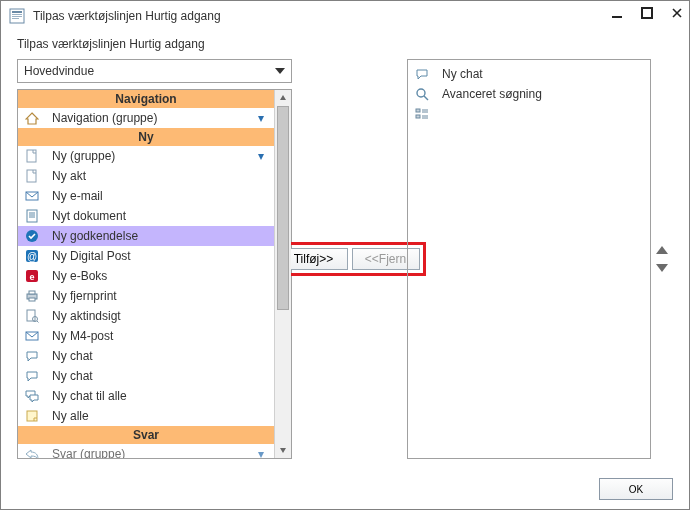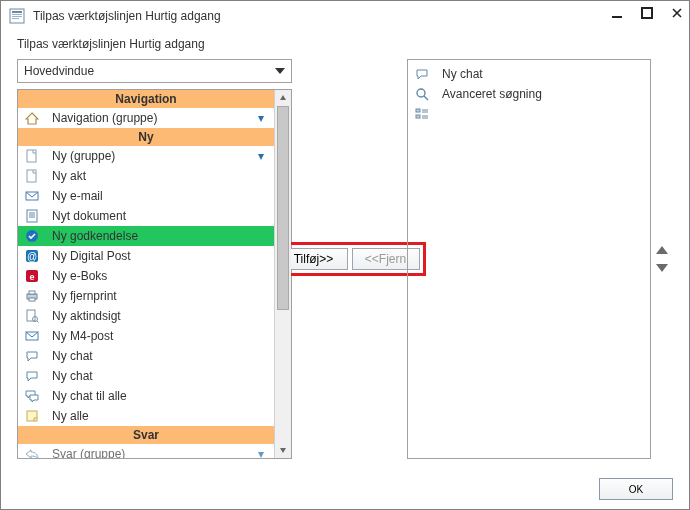--- a/index.html
+++ b/index.html
@@ -13,21 +13,21 @@
 .body{flex:1;display:flex;padding:0 16px 10px 16px;gap:10px;min-height:0}
 .leftcol{width:275px;display:flex;flex-direction:column;min-height:0}
 .combo{height:22px;border:1px solid #a0a0a0;background:#fff;display:flex;align-items:center;padding:0 6px;margin-bottom:6px;justify-content:space-between;cursor:pointer}
 .listwrap{flex:1;border:1px solid #a0a0a0;display:flex;min-height:0}
 .list{flex:1;overflow:hidden;position:relative}
 .grouphdr{font-weight:700;text-align:center;padding:2px 0;background:#fdba74}
 .item{display:flex;align-items:center;height:20px;padding:0 6px;gap:12px;cursor:pointer}
 .item .icon{width:16px;height:16px;flex:0 0 16px;display:flex;align-items:center;justify-content:center}
 .item .label{flex:1;white-space:nowrap;overflow:hidden;text-overflow:ellipsis}
 .item .chev{width:10px;color:#2a6fb0}
-.item.selected{background:#22c55e}
+.item.selected{background:#c4b5fd}
 .scroll{width:16px;background:#f0f0f0;border-left:1px solid #d0d0d0;position:relative}
 .scroll .btn{height:16px;background:#f0f0f0;display:flex;align-items:center;justify-content:center;cursor:pointer}
 .scroll .track{position:absolute;top:16px;bottom:16px;left:0;right:0}
 .scroll .thumb{position:absolute;left:2px;right:2px;top:0;height:60%;background:#c8c8c8;border:1px solid #a8a8a8;cursor:pointer}
 .midcol{width:95px;display:flex;flex-direction:column;justify-content:center;align-items:center}
 .hiframe{border:3px solid #e11b22;padding:3px;display:flex;flex-direction:row;gap:4px}
 .hiframe button{width:68px;height:22px;border:1px solid #9aa7b3;background:linear-gradient(#fdfdfd,#eef0f2);font-family:inherit;font-size:12px;cursor:pointer}
 .hiframe button:disabled{color:#9a9a9a;cursor:default}
 .rightcol{flex:1;display:flex;min-height:0}
 .rlist{flex:1;border:1px solid #a0a0a0;padding:4px 0}

